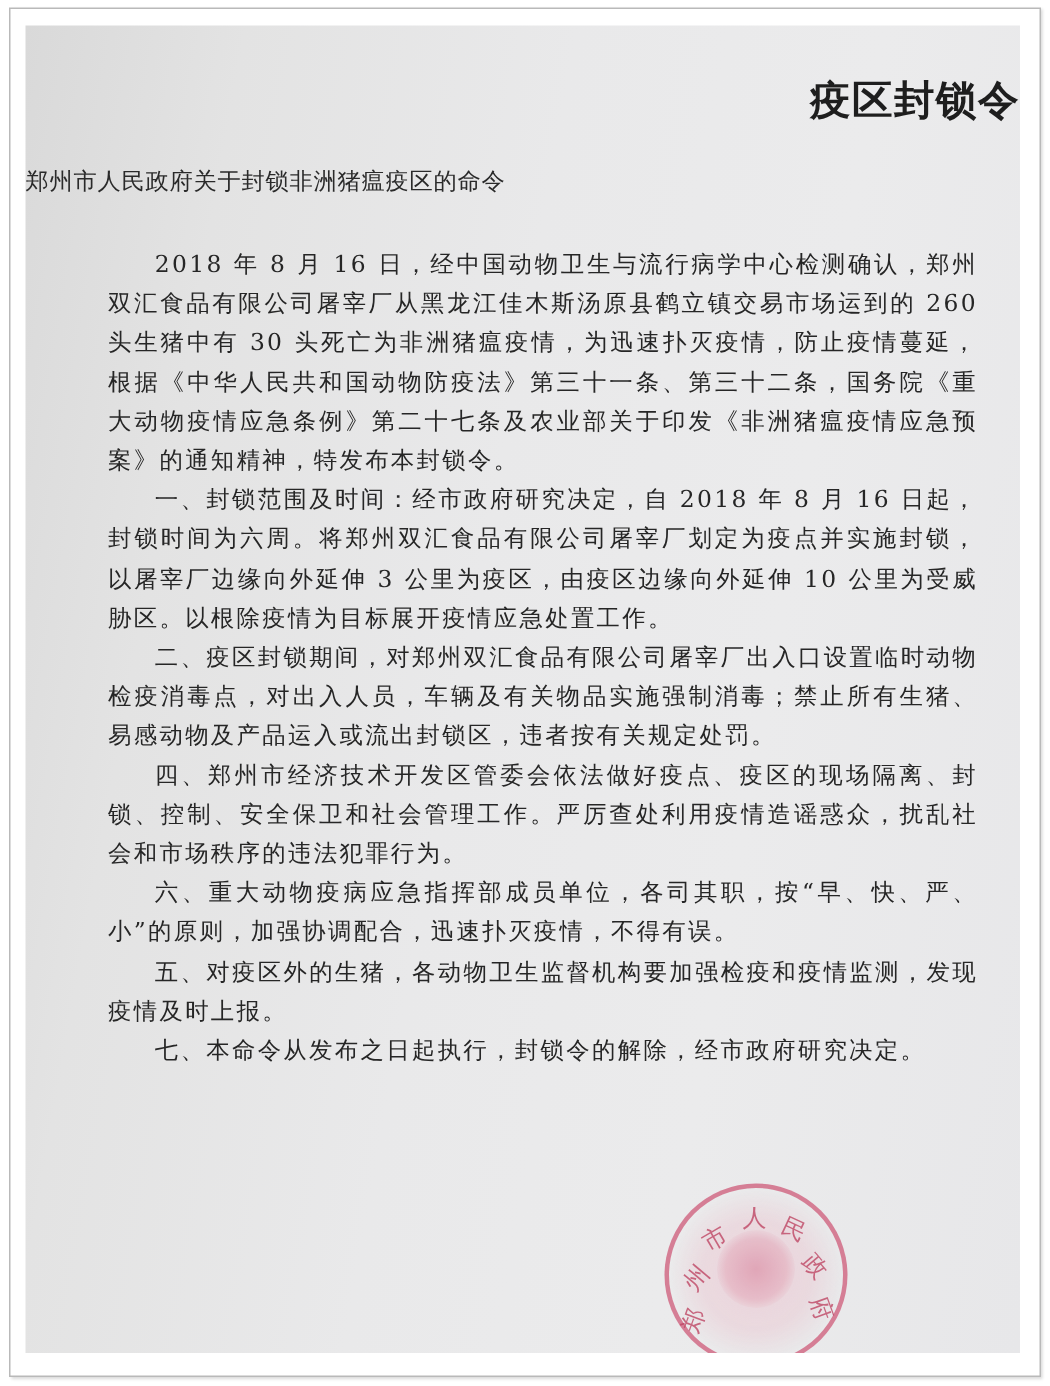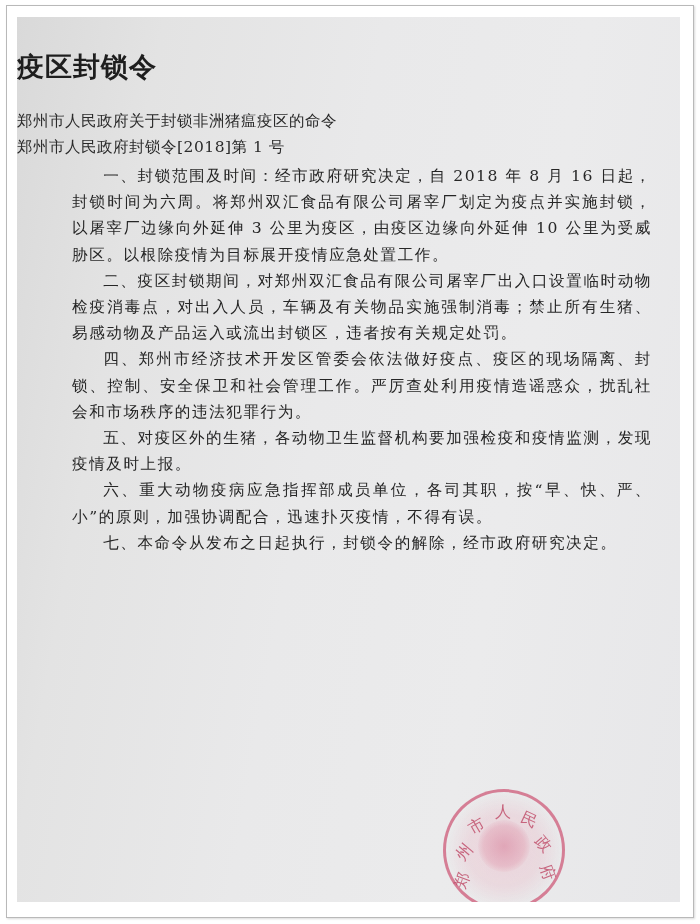--- a/index.html
+++ b/index.html
@@ -30,21 +30,21 @@
       width: 663px;
       height: 885px;
       background: linear-gradient(100deg, #d9d9d9 0%, #e3e3e3 18%, #e9e9ea 45%, #ebebec 70%, #e7e7e9 100%);
       overflow: hidden;
     }
     .doc-title {
       position: absolute;
       left: 0;
       width: 663px;
       top: 32px;
-      text-align: left;
+      text-align: right;
       font-family: "DejaVu Sans", sans-serif;
       font-size: 27px;
       font-weight: bold;
       color: #1e1e1e;
       letter-spacing: 1px;
     }
     .subtitle {
       position: absolute;
       left: 0;
       width: 663px;
@@ -113,28 +113,28 @@
 </head>
 <body>
 
 <div class="outer-frame"></div>
 
 <div class="paper">
 
   <div class="doc-title">疫区封锁令</div>
 
   <div class="subtitle s1">郑州市人民政府关于封锁非洲猪瘟疫区的命令</div>
-  <div class="subtitle s2">郑州市人民政府封锁令[2018]第 1 号</div>
 
   <div class="body-text">
+    <p class="para">2018 年 8 月 16 日，经中国动物卫生与流行病学中心检测确认，郑州双汇食品有限公司屠宰厂从黑龙江佳木斯汤原县鹤立镇交易市场运到的 260 头生猪中有 30 头死亡为非洲猪瘟疫情，为迅速扑灭疫情，防止疫情蔓延，根据《中华人民共和国动物防疫法》第三十一条、第三十二条，国务院《重大动物疫情应急条例》第二十七条及农业部关于印发《非洲猪瘟疫情应急预案》的通知精神，特发布本封锁令。</p>
     <p class="para">一、封锁范围及时间：经市政府研究决定，自 2018 年 8 月 16 日起，封锁时间为六周。将郑州双汇食品有限公司屠宰厂划定为疫点并实施封锁，以屠宰厂边缘向外延伸 3 公里为疫区，由疫区边缘向外延伸 10 公里为受威胁区。以根除疫情为目标展开疫情应急处置工作。</p>
     <p class="para">二、疫区封锁期间，对郑州双汇食品有限公司屠宰厂出入口设置临时动物检疫消毒点，对出入人员，车辆及有关物品实施强制消毒；禁止所有生猪、易感动物及产品运入或流出封锁区，违者按有关规定处罚。</p>
     <p class="para">四、郑州市经济技术开发区管委会依法做好疫点、疫区的现场隔离、封锁、控制、安全保卫和社会管理工作。严厉查处利用疫情造谣惑众，扰乱社会和市场秩序的违法犯罪行为。</p>
+    <p class="para">六、重大动物疫病应急指挥部成员单位，各司其职，按“早、快、严、小”的原则，加强协调配合，迅速扑灭疫情，不得有误。</p>
     <p class="para">五、对疫区外的生猪，各动物卫生监督机构要加强检疫和疫情监测，发现疫情及时上报。</p>
-    <p class="para">六、重大动物疫病应急指挥部成员单位，各司其职，按“早、快、严、小”的原则，加强协调配合，迅速扑灭疫情，不得有误。</p>
     <p class="para">七、本命令从发布之日起执行，封锁令的解除，经市政府研究决定。</p>
   </div>
 
   <div class="stamp">
     <div class="stamp-inner"></div>
     <span class="stamp-char" style="left:8px; top:78px; transform:rotate(-70deg);">郑</span>
     <span class="stamp-char" style="left:10px; top:50px; transform:rotate(-50deg);">州</span>
     <span class="stamp-char" style="left:22px; top:24px; transform:rotate(-30deg);">市</span>
     <span class="stamp-char" style="left:48px; top:10px; transform:rotate(0deg);">人</span>
     <span class="stamp-char" style="left:74px; top:18px; transform:rotate(25deg);">民</span>

